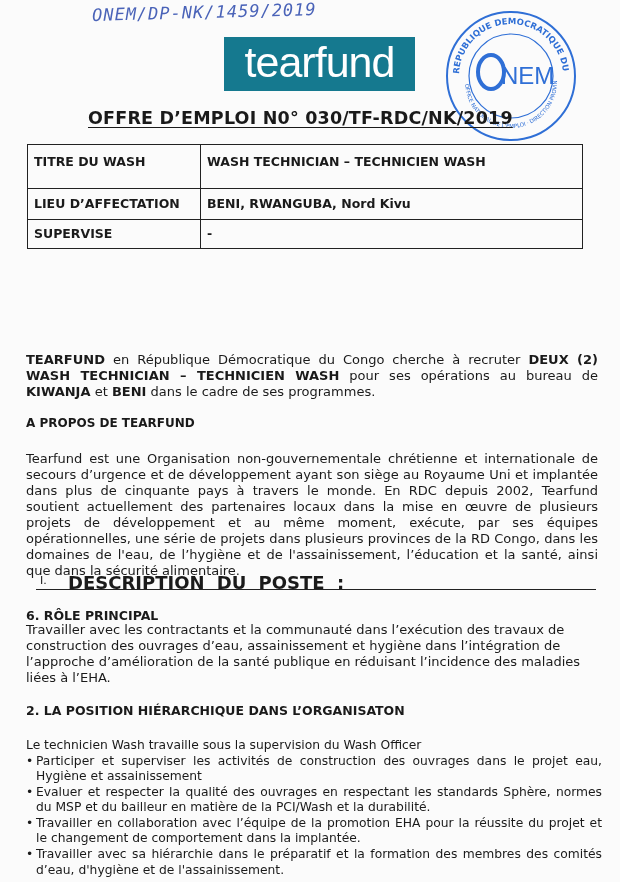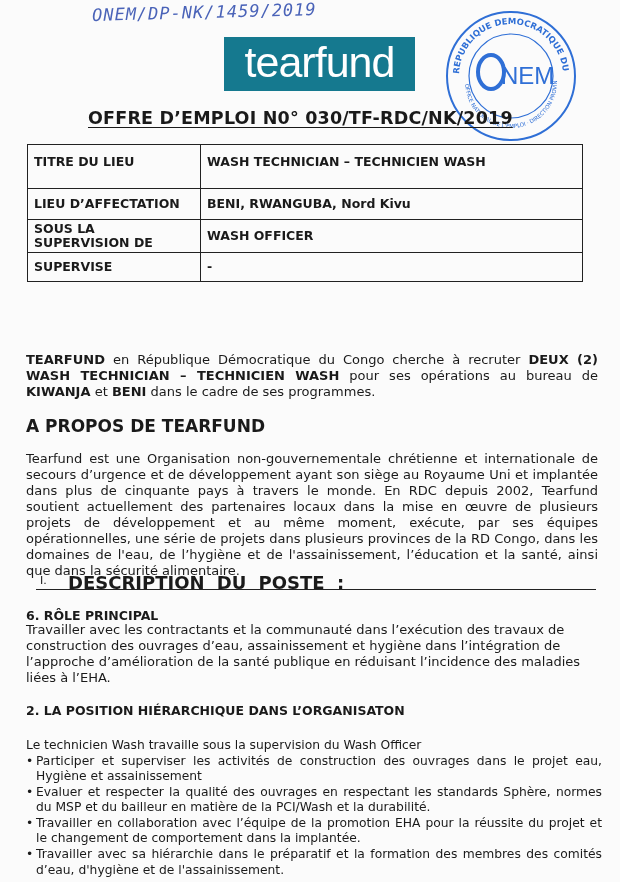--- a/index.html
+++ b/index.html
@@ -57,21 +57,21 @@
     table.info tr.r3 td { height: 32px; }
     table.info tr.r4 td { height: 28px; margin-top: 24px; }
     table.info tr.r5 td { height: 28px; }
     table.info tr.r3 td.label { line-height: 14px; padding-top: 0; }
     .text {
       position: absolute; left: 26px; width: 572px;
       font-size: 13px; line-height: 16px;
       text-align: justify;
     }
     .intro { top: 352px; }
-    .about-h { position: absolute; left: 26px; top: 416px; font-weight: bold; font-size: 17px; }
+    .about-h { position: absolute; left: 26px; top: 416px; font-weight: bold; font-size: 12px; }
     .about { top: 430px; margin-top: 21px; }
     .desc-wrap {
       position: absolute; left: 36px; top: 572px; width: 560px;
       border-bottom: 1.6px solid #222; height: 17px;
     }
     .desc-num { position: absolute; left: 4px; top: 2px; font-size: 11px; }
     .desc-title { position: absolute; left: 32px; top: 0; font-weight: bold; font-size: 18px; word-spacing: 6px; }
     .role-h { position: absolute; left: 26px; top: 608px; font-weight: bold; font-size: 12.5px; }
     .role { top: 622px; text-align: left; }
     .pos-h { position: absolute; left: 26px; top: 703px; font-weight: bold; font-size: 12.5px; }
@@ -114,30 +114,26 @@
   </text>
   <ellipse cx="48" cy="64" rx="13" ry="17" fill="none" stroke="#2f6fd6" stroke-width="4"></ellipse>
   <text x="58" y="76" font-size="24" fill="#2f6fd6" font-family="Liberation Sans, sans-serif">NEM</text>
 </svg>
 
 <div class="offer-title">OFFRE D’EMPLOI N0° 030/TF-RDC/NK/2019</div>
 
 <table class="info">
   <tbody>
       <tr class="r0">
-    <td class="label">TITRE DU LIEU</td>
+    <td class="label">TITRE DU WASH</td>
     <td>WASH TECHNICIAN – TECHNICIEN WASH</td>
   </tr>
   <tr class="r1">
     <td class="label">LIEU D’AFFECTATION</td>
     <td>BENI, RWANGUBA, Nord Kivu</td>
-  </tr>
-  <tr class="r3">
-    <td class="label">SOUS LA SUPERVISION DE</td>
-    <td>WASH OFFICER</td>
   </tr>
   <tr class="r4">
     <td class="label">SUPERVISE</td>
     <td>-</td>
   </tr>
 </tbody>
   </table>
 
 <div class="text intro"><b>TEARFUND</b><span> en République Démocratique du Congo cherche à recruter </span><b>DEUX (2) WASH TECHNICIAN – TECHNICIEN WASH</b><span> pour ses opérations au bureau de </span><b>KIWANJA</b><span> et </span><b>BENI</b><span> dans le cadre de ses programmes.</span></div>
 

